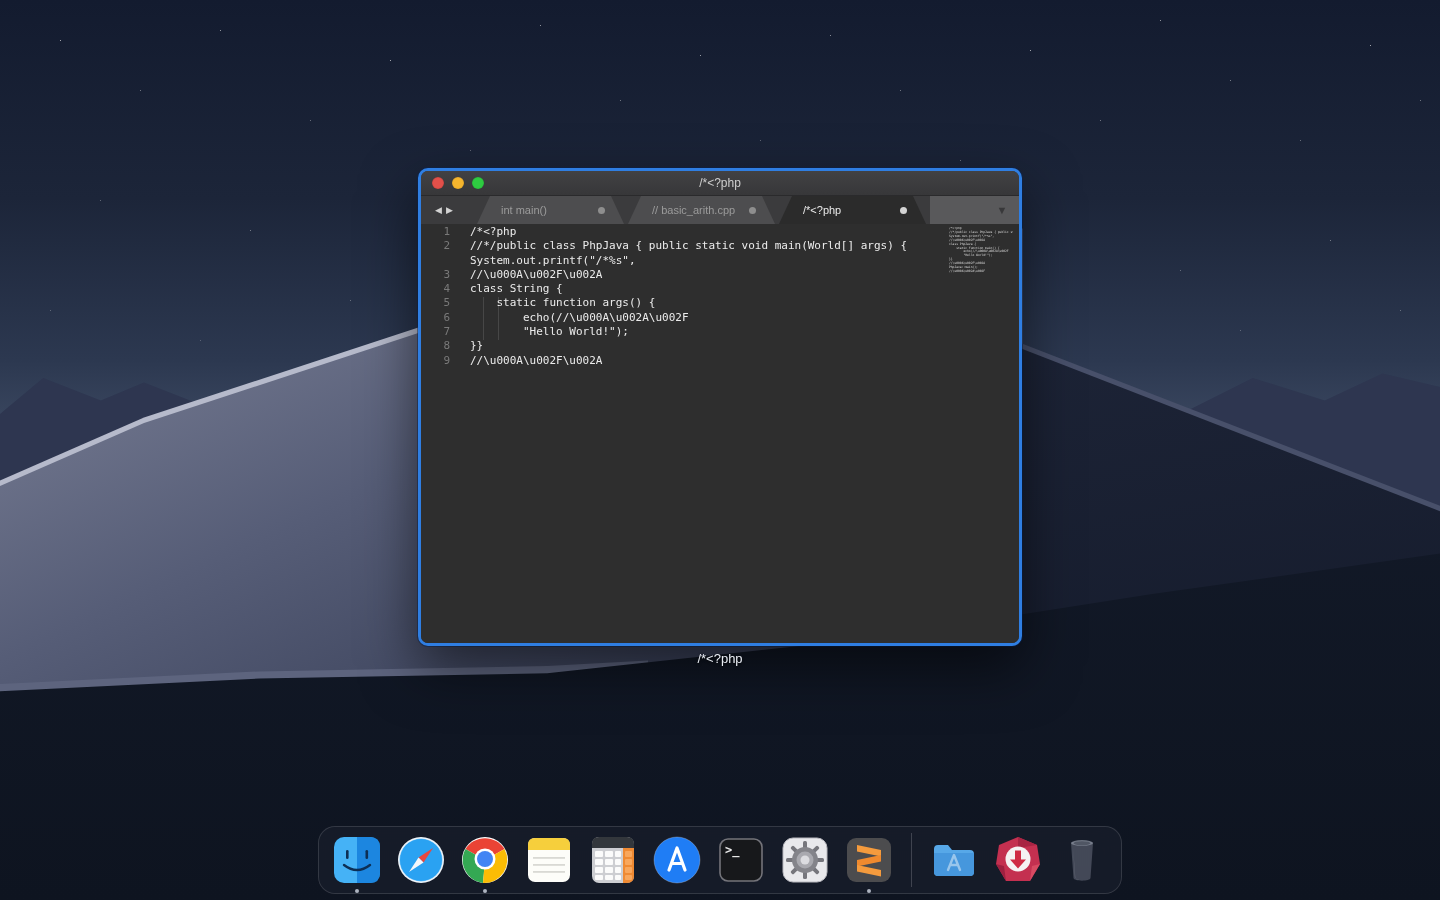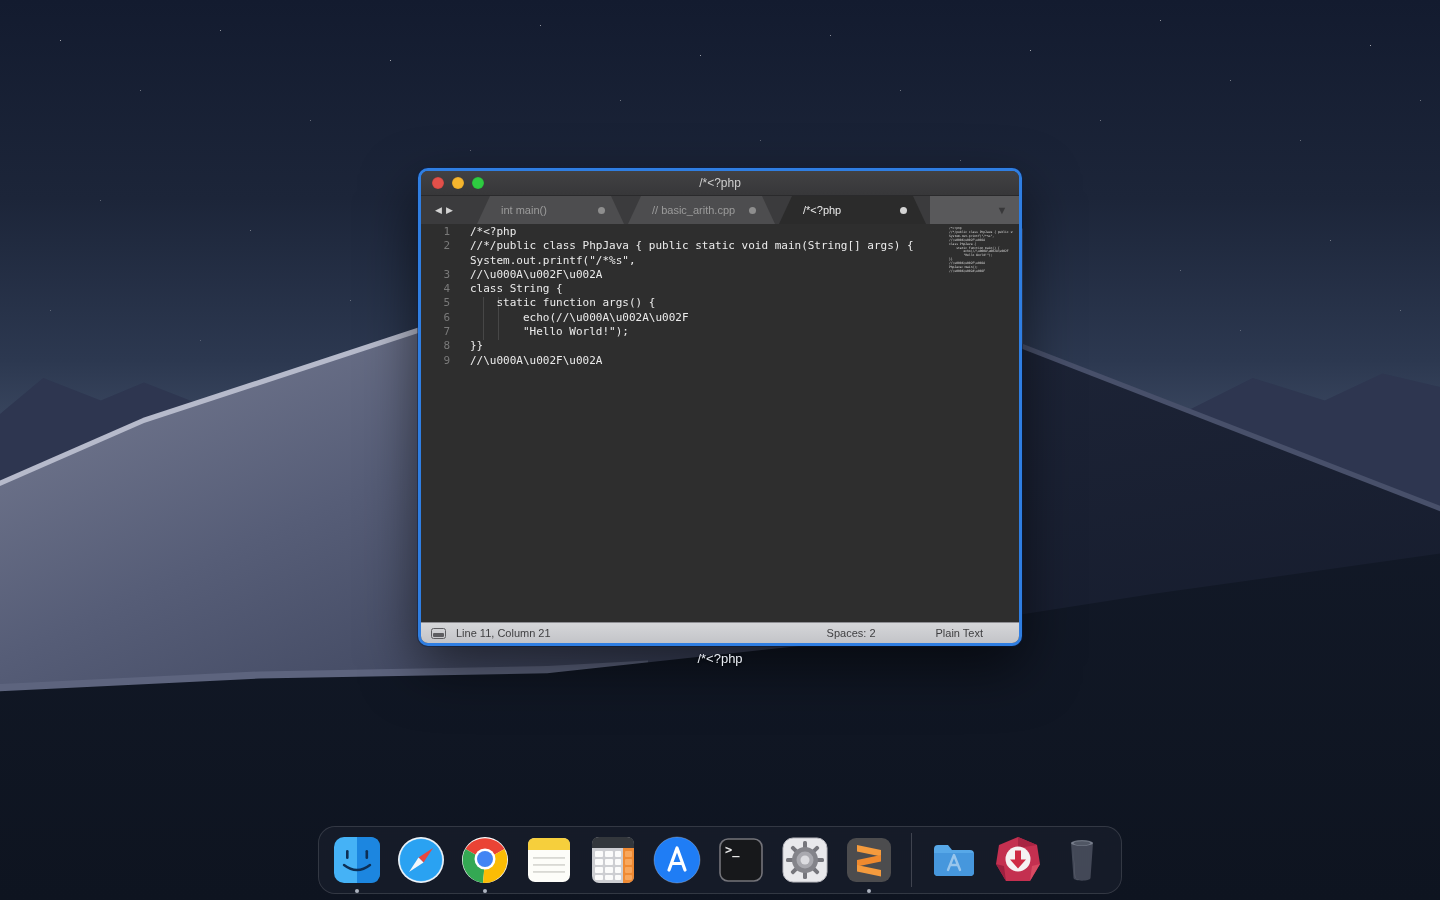--- a/index.html
+++ b/index.html
@@ -165,21 +165,21 @@
   </div>
 
   <div class="editor">
     <div>
         <div class="code-row">
     <span class="gutter">1</span>
     <span class="code-text">/*&lt;?php</span>
   </div>
         <div class="code-row">
     <span class="gutter">2</span>
-    <span class="code-text">//*/public class PhpJava { public static void main(String[] args) {</span>
+    <span class="code-text">//*/public class PhpJava { public static void main(World[] args) {</span>
   </div>
         <div class="code-row">
     <span class="gutter"></span>
     <span class="code-text">System.out.printf("/*%s",</span>
   </div>
         <div class="code-row">
     <span class="gutter">3</span>
     <span class="code-text">//\u000A\u002F\u002A</span>
   </div>
         <div class="code-row">
@@ -215,27 +215,20 @@
 class PhpJava {
     static function main() {
         echo(//\u000A\u002A\u002F
         "Hello World!");
 }}
 //\u000A\u002F\u002A
 PhpJava::main();
 //\u000A\u002A\u002F</div>
   </div>
 
-  <div class="statusbar">
-    <span class="panel-icon"></span>
-    <span>Line 11, Column 21</span>
-    <span class="sb-spacer"></span>
-    <span class="sb-indent">Spaces: 2</span>
-    <span class="sb-syntax">Plain Text</span>
-  </div>
 </div>
 
 <div class="window-caption">/*&lt;?php</div>
 
 <div class="dock">
   <div class="dock-item">
     <span>
         <svg viewBox="0 0 52 52">
       <rect x="3" y="3" width="46" height="46" rx="10" fill="#45b2f6"></rect>
       <path d="M26 3 H39 Q49 3 49 13 V39 Q49 49 39 49 H26 Z" fill="#1c86e0"></path>

